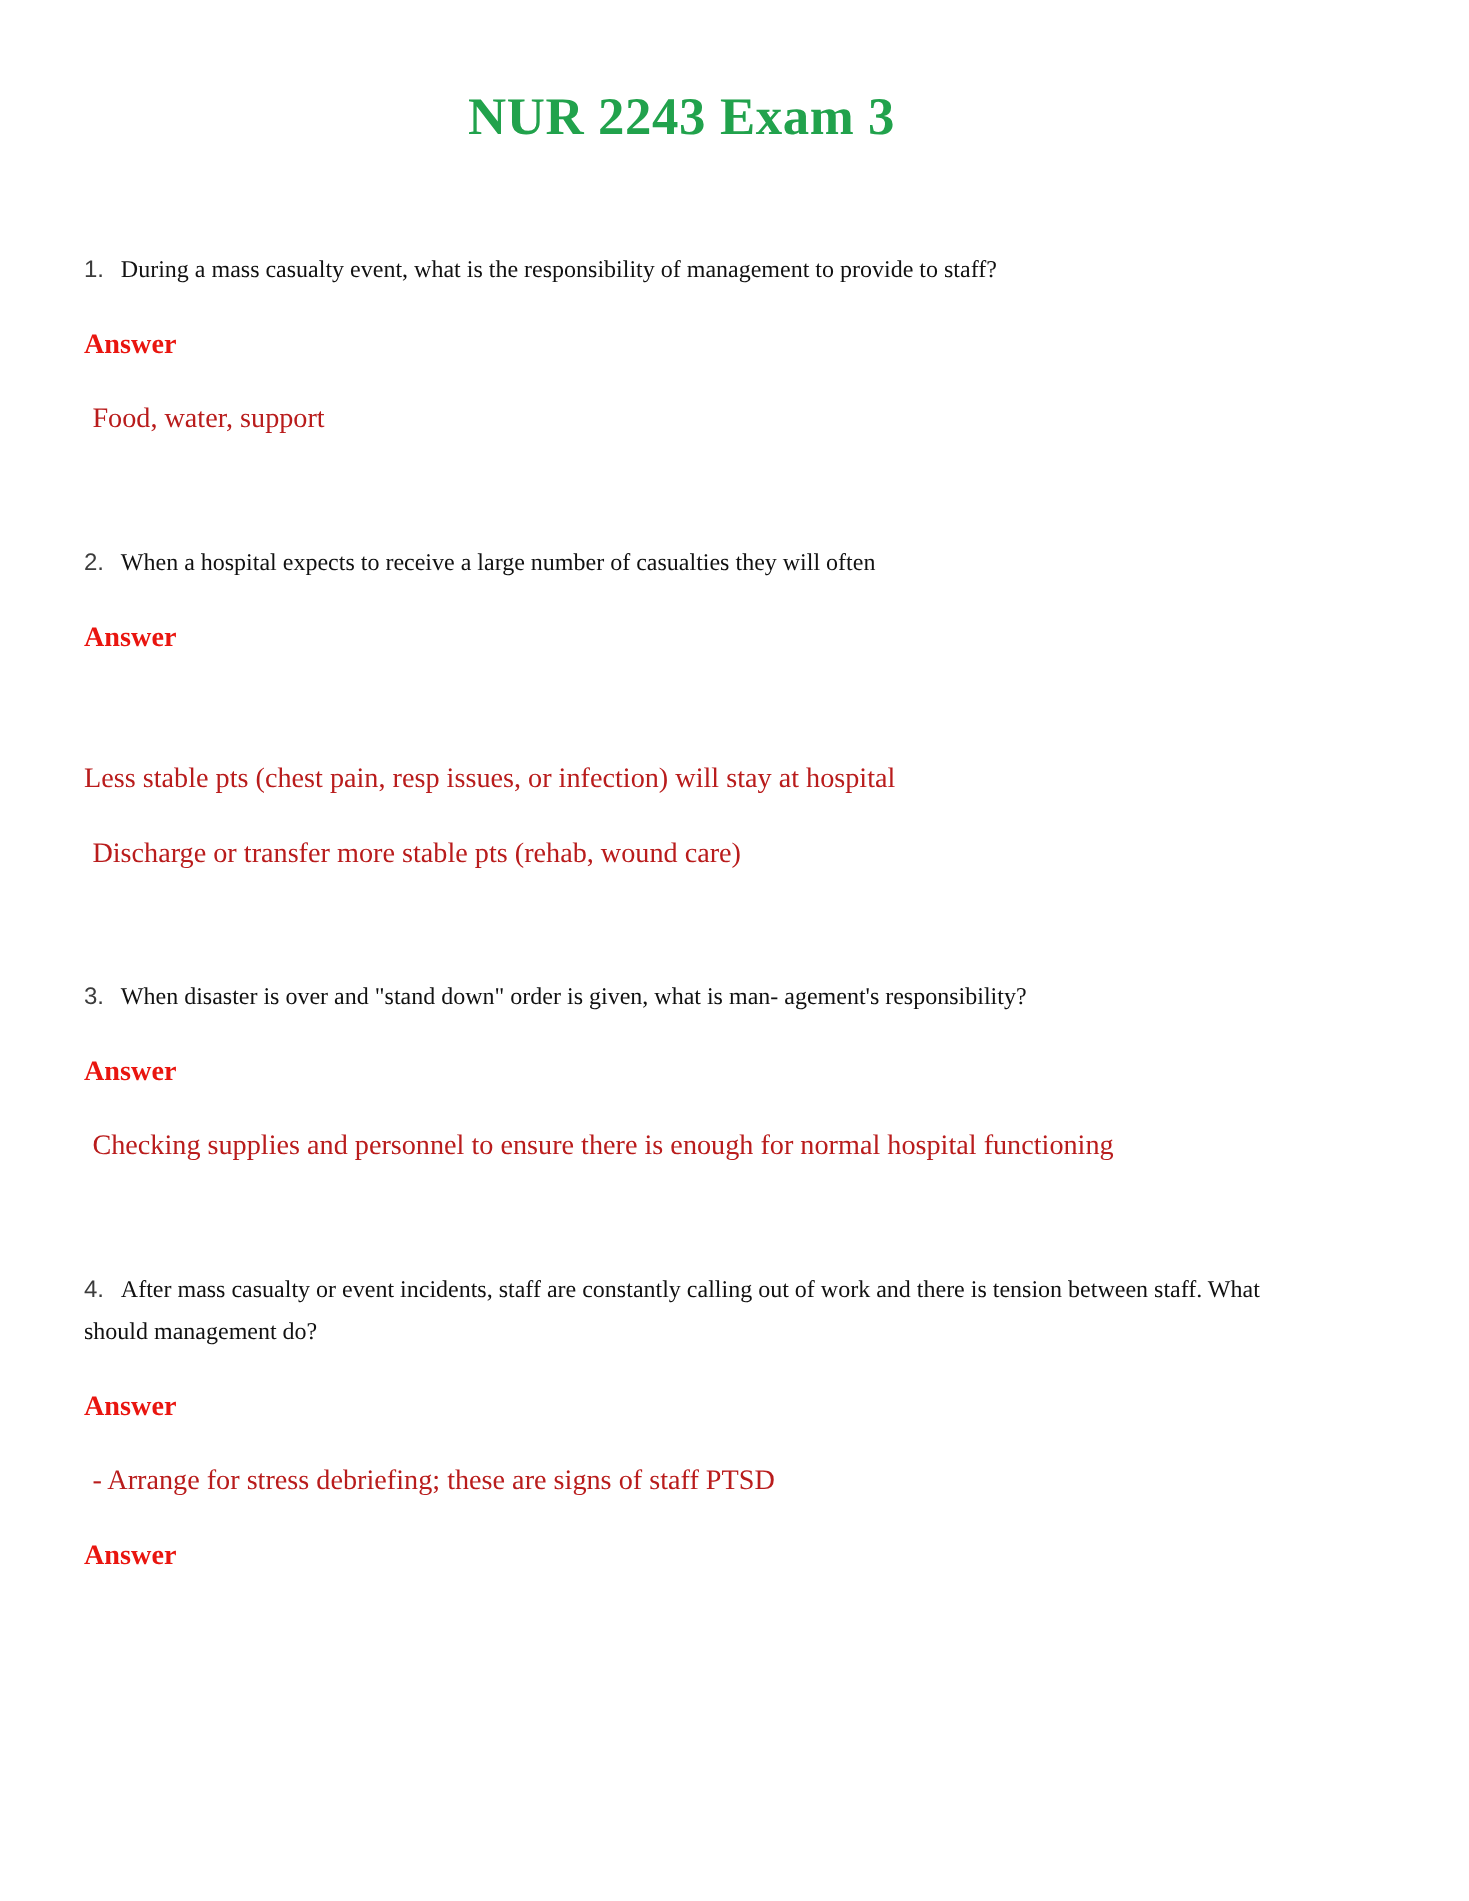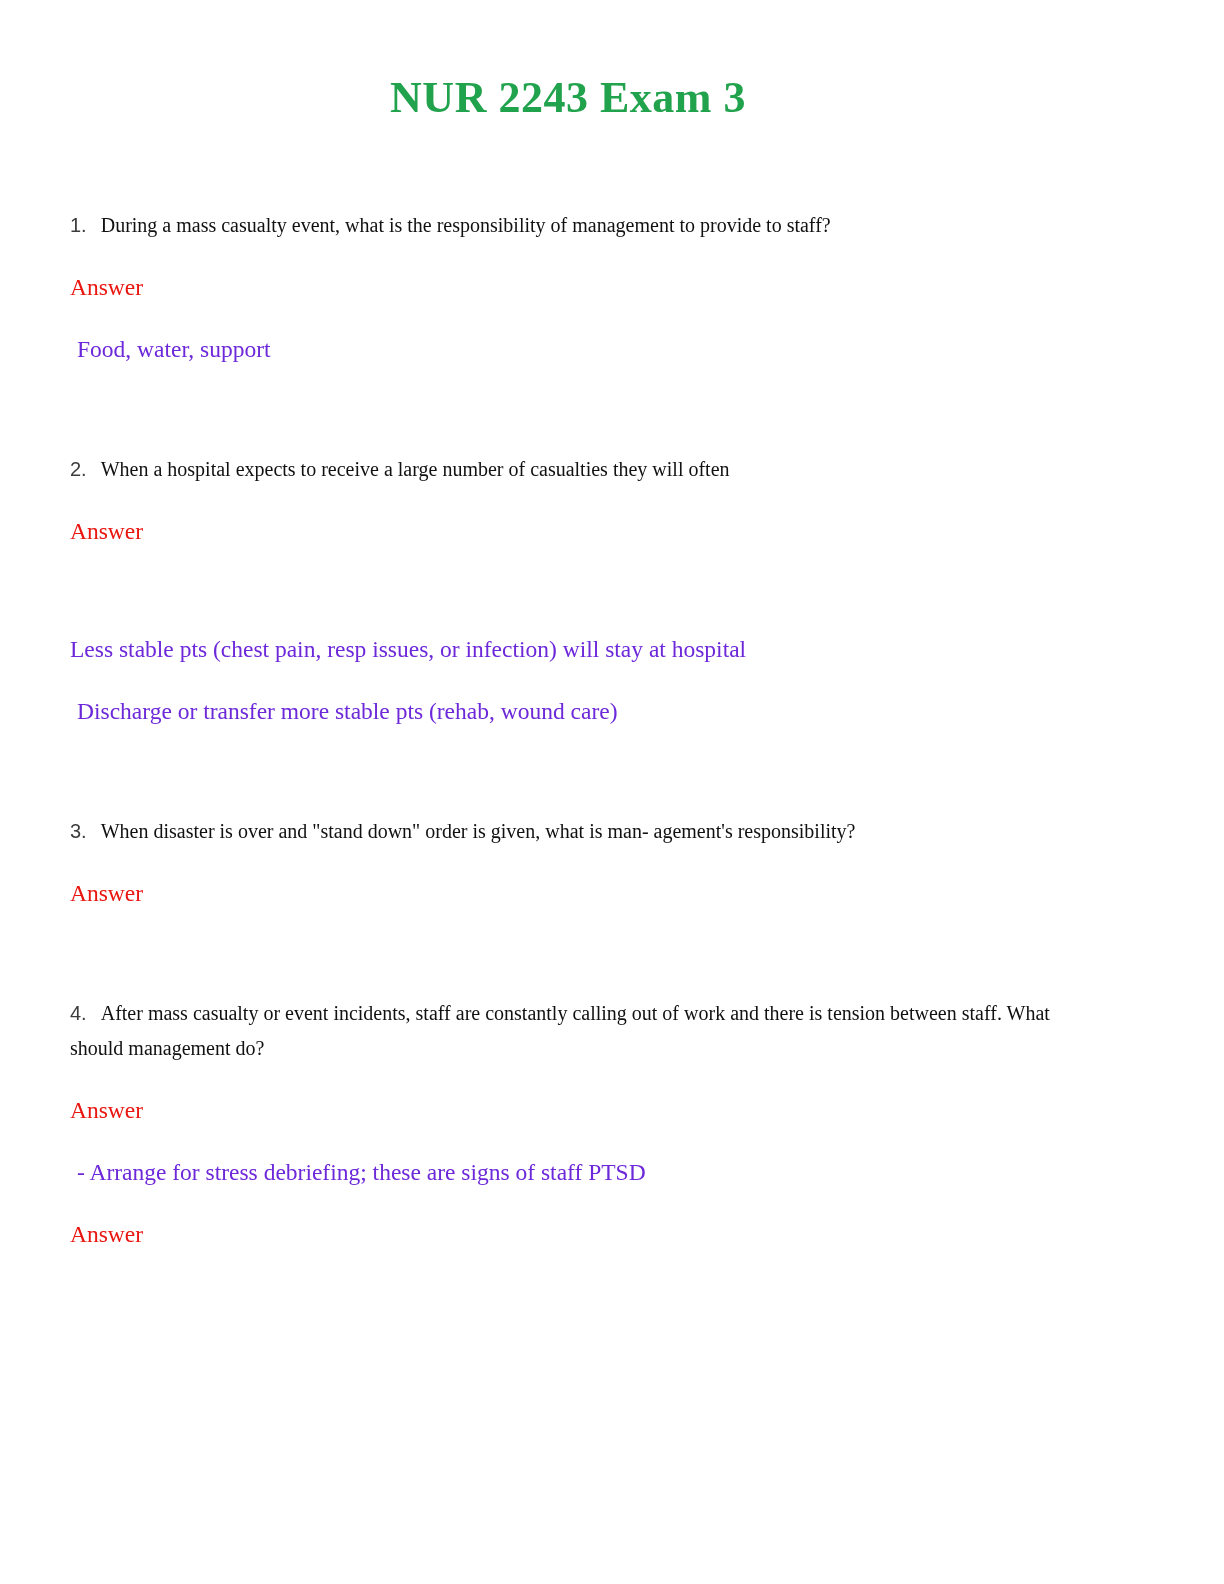--- a/index.html
+++ b/index.html
@@ -37,28 +37,28 @@
   }
   .qnum {
     font-family: "Liberation Sans", sans-serif;
     color: #3c3c3c;
     margin-right: 14px;
   }
   .answer-label {
     margin-top: 27px;
     font-size: 23.5px;
     line-height: 35px;
-    font-weight: normal;
+    font-weight: bold;
     color: #e9150f;
   }
   .answer-text {
     margin-top: 27px;
     font-size: 23.5px;
     line-height: 35px;
-    color: #6d28d9;
+    color: #b91c1c;
     padding-left: 7px;
   }
   .answer-text.extra {
     margin-top: 83px;
     padding-left: 0;
   }
 </style>
 </head>
 <body>
 
@@ -70,20 +70,21 @@
   <p class="answer-label">Answer</p>
   <p class="answer-text">Food, water, support</p>
 
   <p class="question"><span class="qnum">2.</span><span>When a hospital expects to receive a large number of casualties they will often</span></p>
   <p class="answer-label">Answer</p>
   <p class="answer-text extra">Less stable pts (chest pain, resp issues, or infection) will stay at hospital</p>
   <p class="answer-text">Discharge or transfer more stable pts (rehab, wound care)</p>
 
   <p class="question tight"><span class="qnum">3.</span><span>When disaster is over and "stand down" order is given, what is man- agement's responsibility?</span></p>
   <p class="answer-label">Answer</p>
+  <p class="answer-text">Checking supplies and personnel to ensure there is enough for normal hospital functioning</p>
 
   <p class="question"><span class="qnum">4.</span><span>After mass casualty or event incidents, staff are constantly calling out of work and there is tension between staff. What should management do?</span></p>
   <p class="answer-label">Answer</p>
   <p class="answer-text">- Arrange for stress debriefing; these are signs of staff PTSD</p>
 
   <p class="answer-label">Answer</p>
 
 </div>
 
 </body></html>

